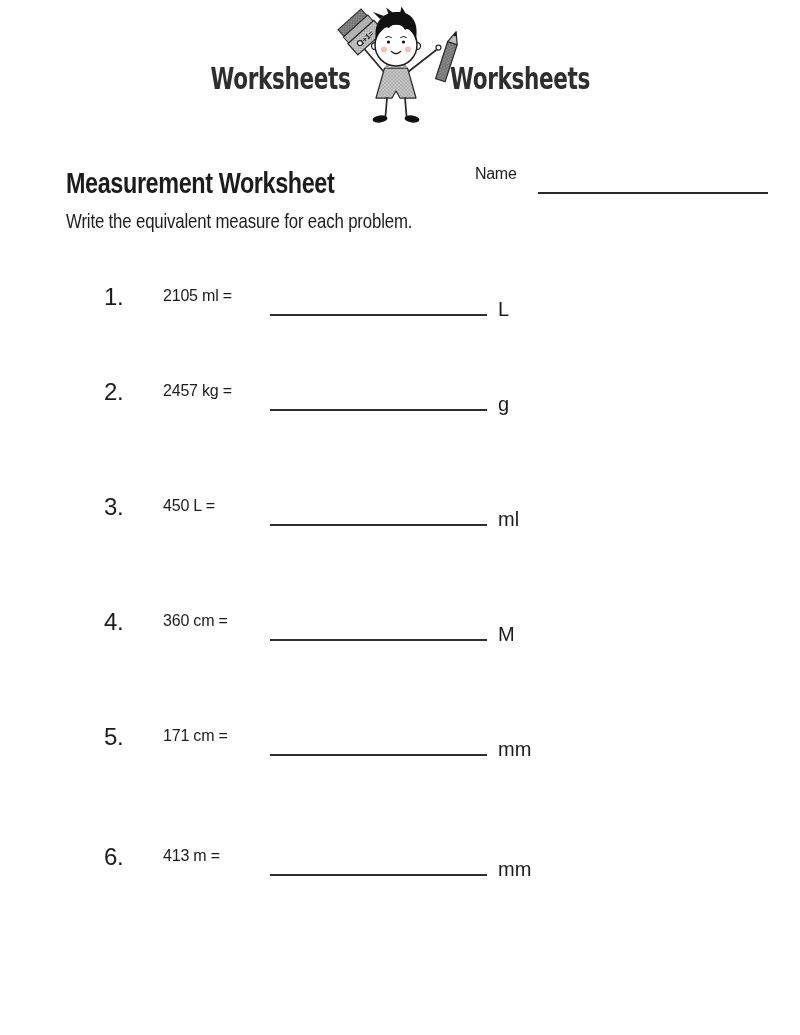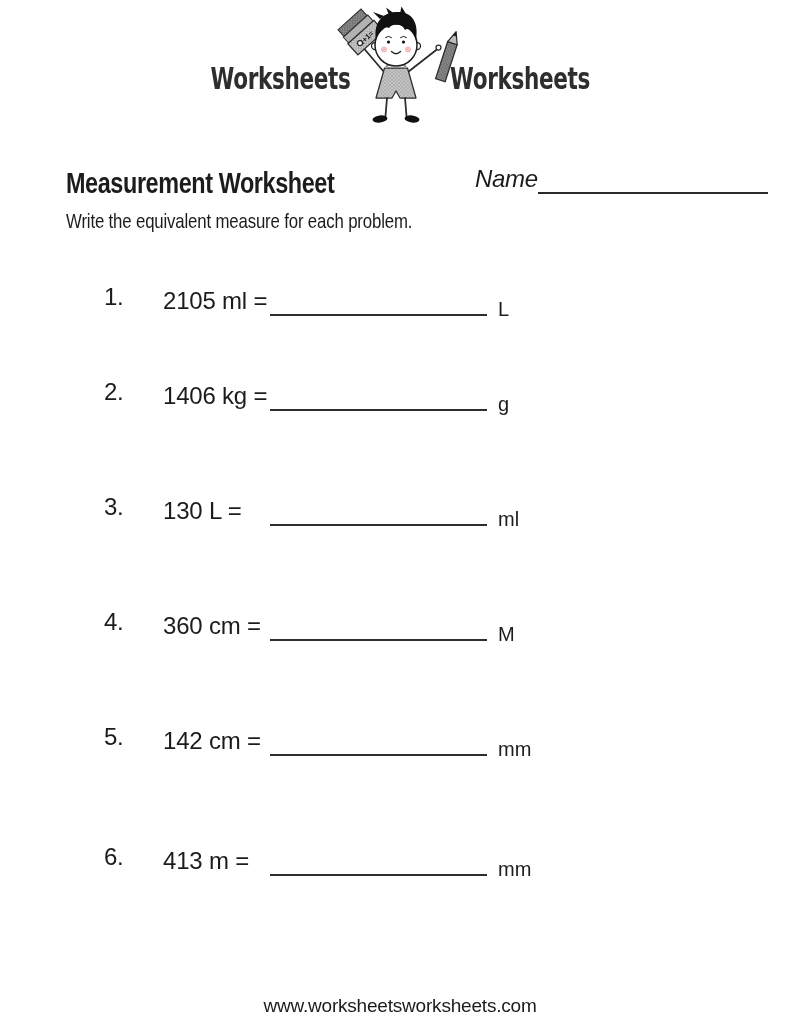--- a/index.html
+++ b/index.html
@@ -21,34 +21,34 @@
   .logo-word.left{ transform:scaleX(0.72); transform-origin:right center; margin-right:-14px; position:relative; z-index:1;}
   .logo-word.right{ transform:scaleX(0.72); transform-origin:left center; margin-left:-16px; position:relative; z-index:1;}
   .mascot{ width:130px; height:120px; position:relative; z-index:2; flex:0 0 auto;}
   
   .title{
     position:absolute; left:66px; top:166px; margin:0;
     font-size:30px; font-weight:bold; letter-spacing:-0.5px;
     transform:scaleX(0.78); transform-origin:left center; white-space:nowrap;
   }
   .name-field{ position:absolute; left:475px; top:165px; }
-  .name-label{ font-size:24px; letter-spacing:-0.3px;font-style:italic; }
+  .name-label{ font-size:16px; letter-spacing:-0.3px; }
   .name-line{
     position:absolute; left:63px; top:2px; width:230px; height:25px;
     border-bottom:2px solid #2a2a2a;
   }
   .instruction{
     position:absolute; left:66px; top:209px; margin:0;
     font-size:21px; letter-spacing:-0.2px; white-space:nowrap;
     transform:scaleX(0.8); transform-origin:left center;
   }
   
   .problem-row{ position:absolute; left:0; width:100%; height:46px; }
   .p-num{ position:absolute; left:104px; top:0; font-size:24px; letter-spacing:-0.3px;}
-  .p-q{ position:absolute; left:163px; top:4px; font-size:24px; letter-spacing:-0.2px;}
+  .p-q{ position:absolute; left:163px; top:4px; font-size:16px; letter-spacing:-0.2px;}
   .p-line{ position:absolute; left:270px; top:0; width:217px; height:31px;
            border-bottom:2px solid #2e2e2e;}
   .p-unit{ position:absolute; left:498px; top:15px; font-size:20px;}
   
   .footer{
     position:absolute; left:0; right:0; top:995px; text-align:center;
     font-size:19px; letter-spacing:-0.2px;
   }
 </style>
 </head>
@@ -146,50 +146,49 @@
 
     <div class="problem-row" style="top:283px">
       <span class="p-num">1.</span>
       <span class="p-q">2105 ml =</span>
       <span class="p-line"></span>
       <span class="p-unit">L</span>
     </div>
 
     <div class="problem-row" style="top:378px">
       <span class="p-num">2.</span>
-      <span class="p-q">1406 kg =</span>
+      <span class="p-q">2457 kg =</span>
       <span class="p-line"></span>
       <span class="p-unit">g</span>
     </div>
 
     <div class="problem-row" style="top:493px">
       <span class="p-num">3.</span>
-      <span class="p-q">130 L =</span>
+      <span class="p-q">450 L =</span>
       <span class="p-line"></span>
       <span class="p-unit">ml</span>
     </div>
 
     <div class="problem-row" style="top:608px">
       <span class="p-num">4.</span>
       <span class="p-q">360 cm =</span>
       <span class="p-line"></span>
       <span class="p-unit">M</span>
     </div>
 
     <div class="problem-row" style="top:723px">
       <span class="p-num">5.</span>
-      <span class="p-q">142 cm =</span>
+      <span class="p-q">171 cm =</span>
       <span class="p-line"></span>
       <span class="p-unit">mm</span>
     </div>
 
     <div class="problem-row" style="top:843px">
       <span class="p-num">6.</span>
       <span class="p-q">413 m =</span>
       <span class="p-line"></span>
       <span class="p-unit">mm</span>
     </div>
 
   </main>
 
-  <footer class="footer">www.worksheetsworksheets.com</footer>
 
 </div>
 
 </body></html>

